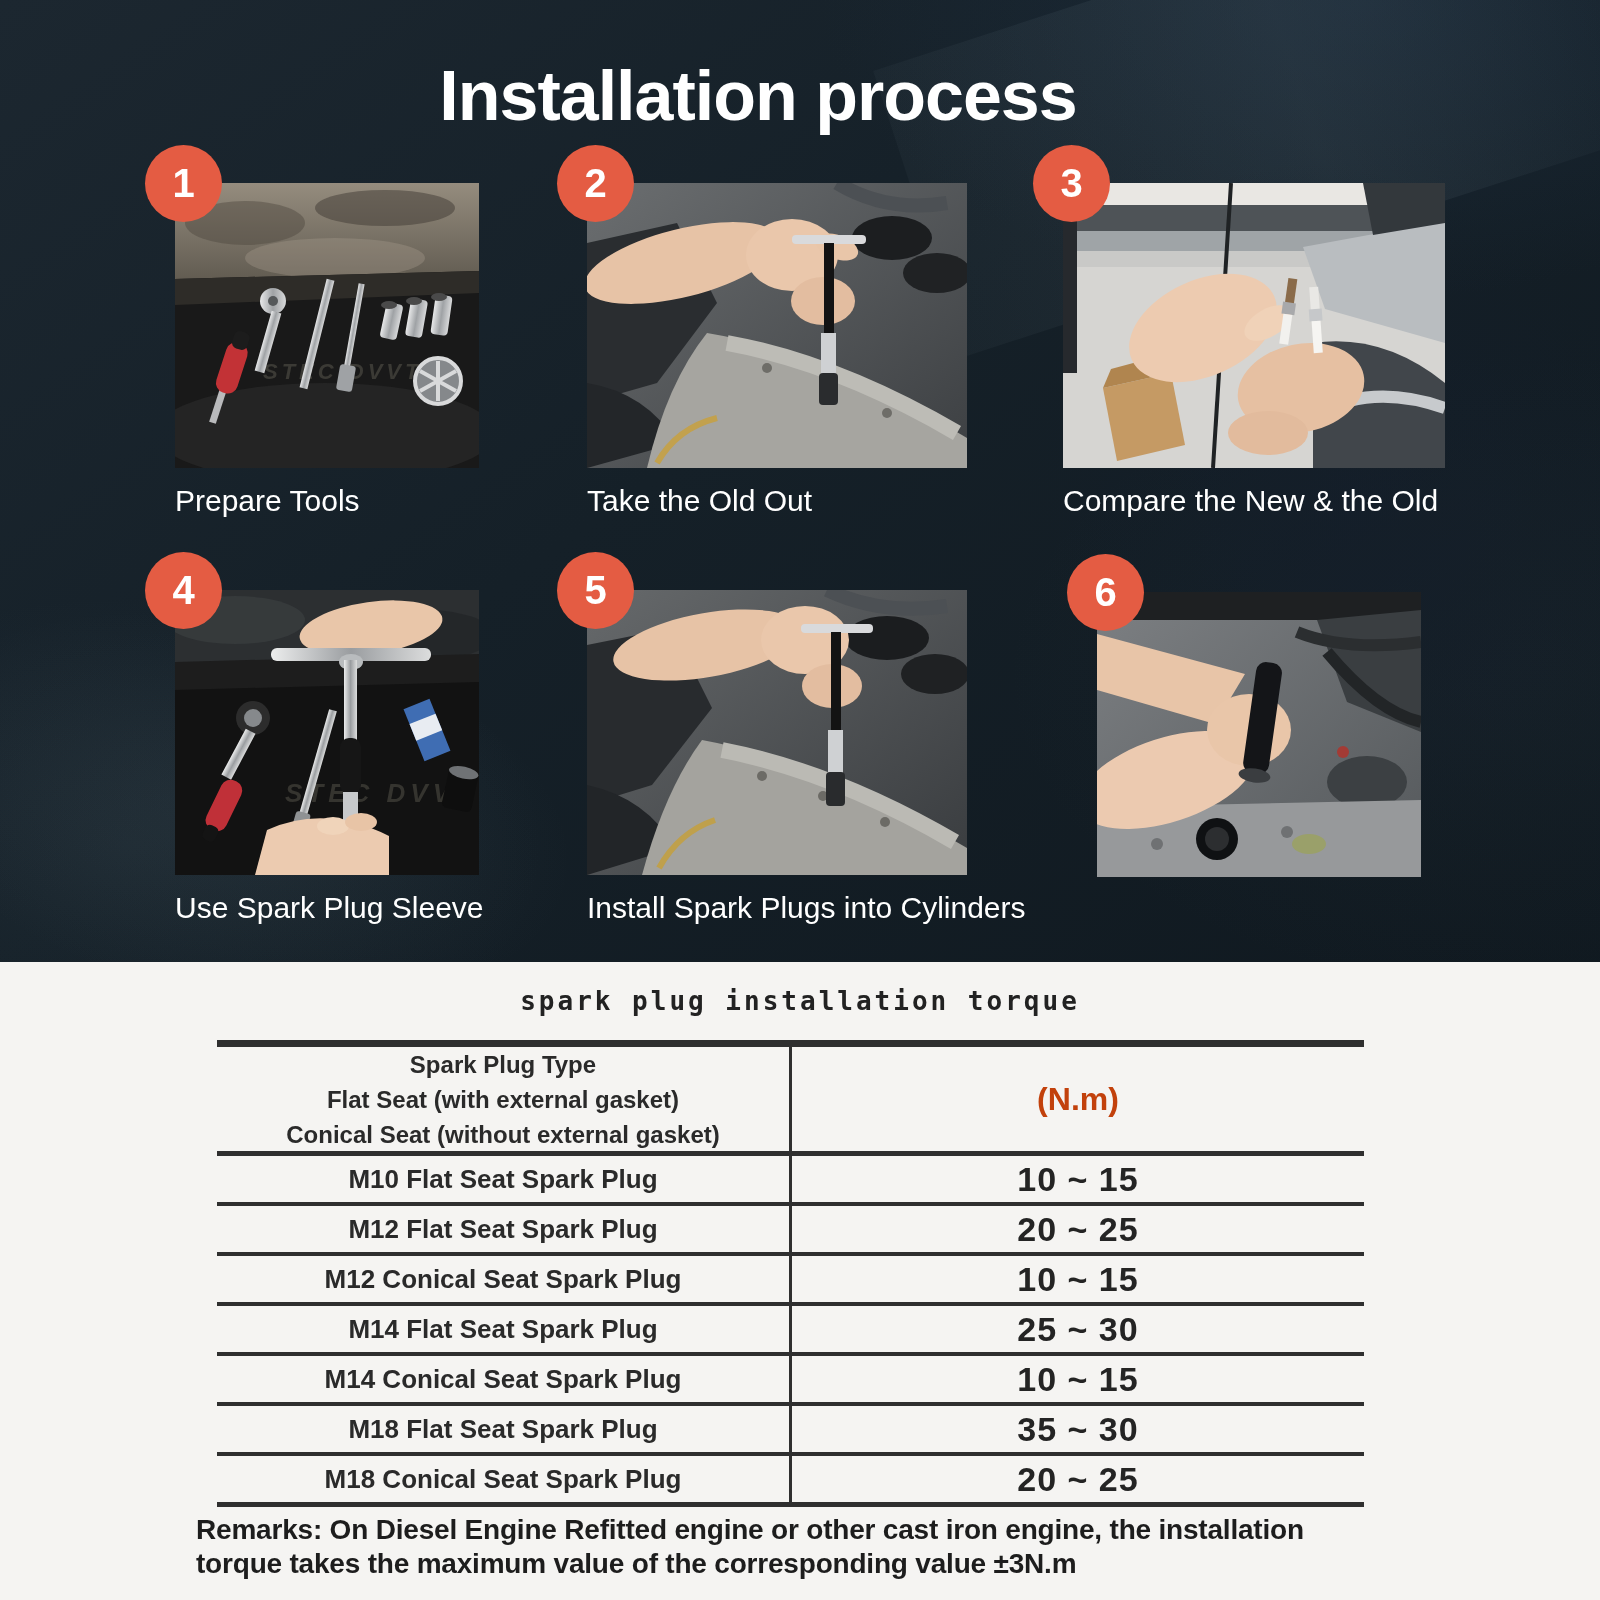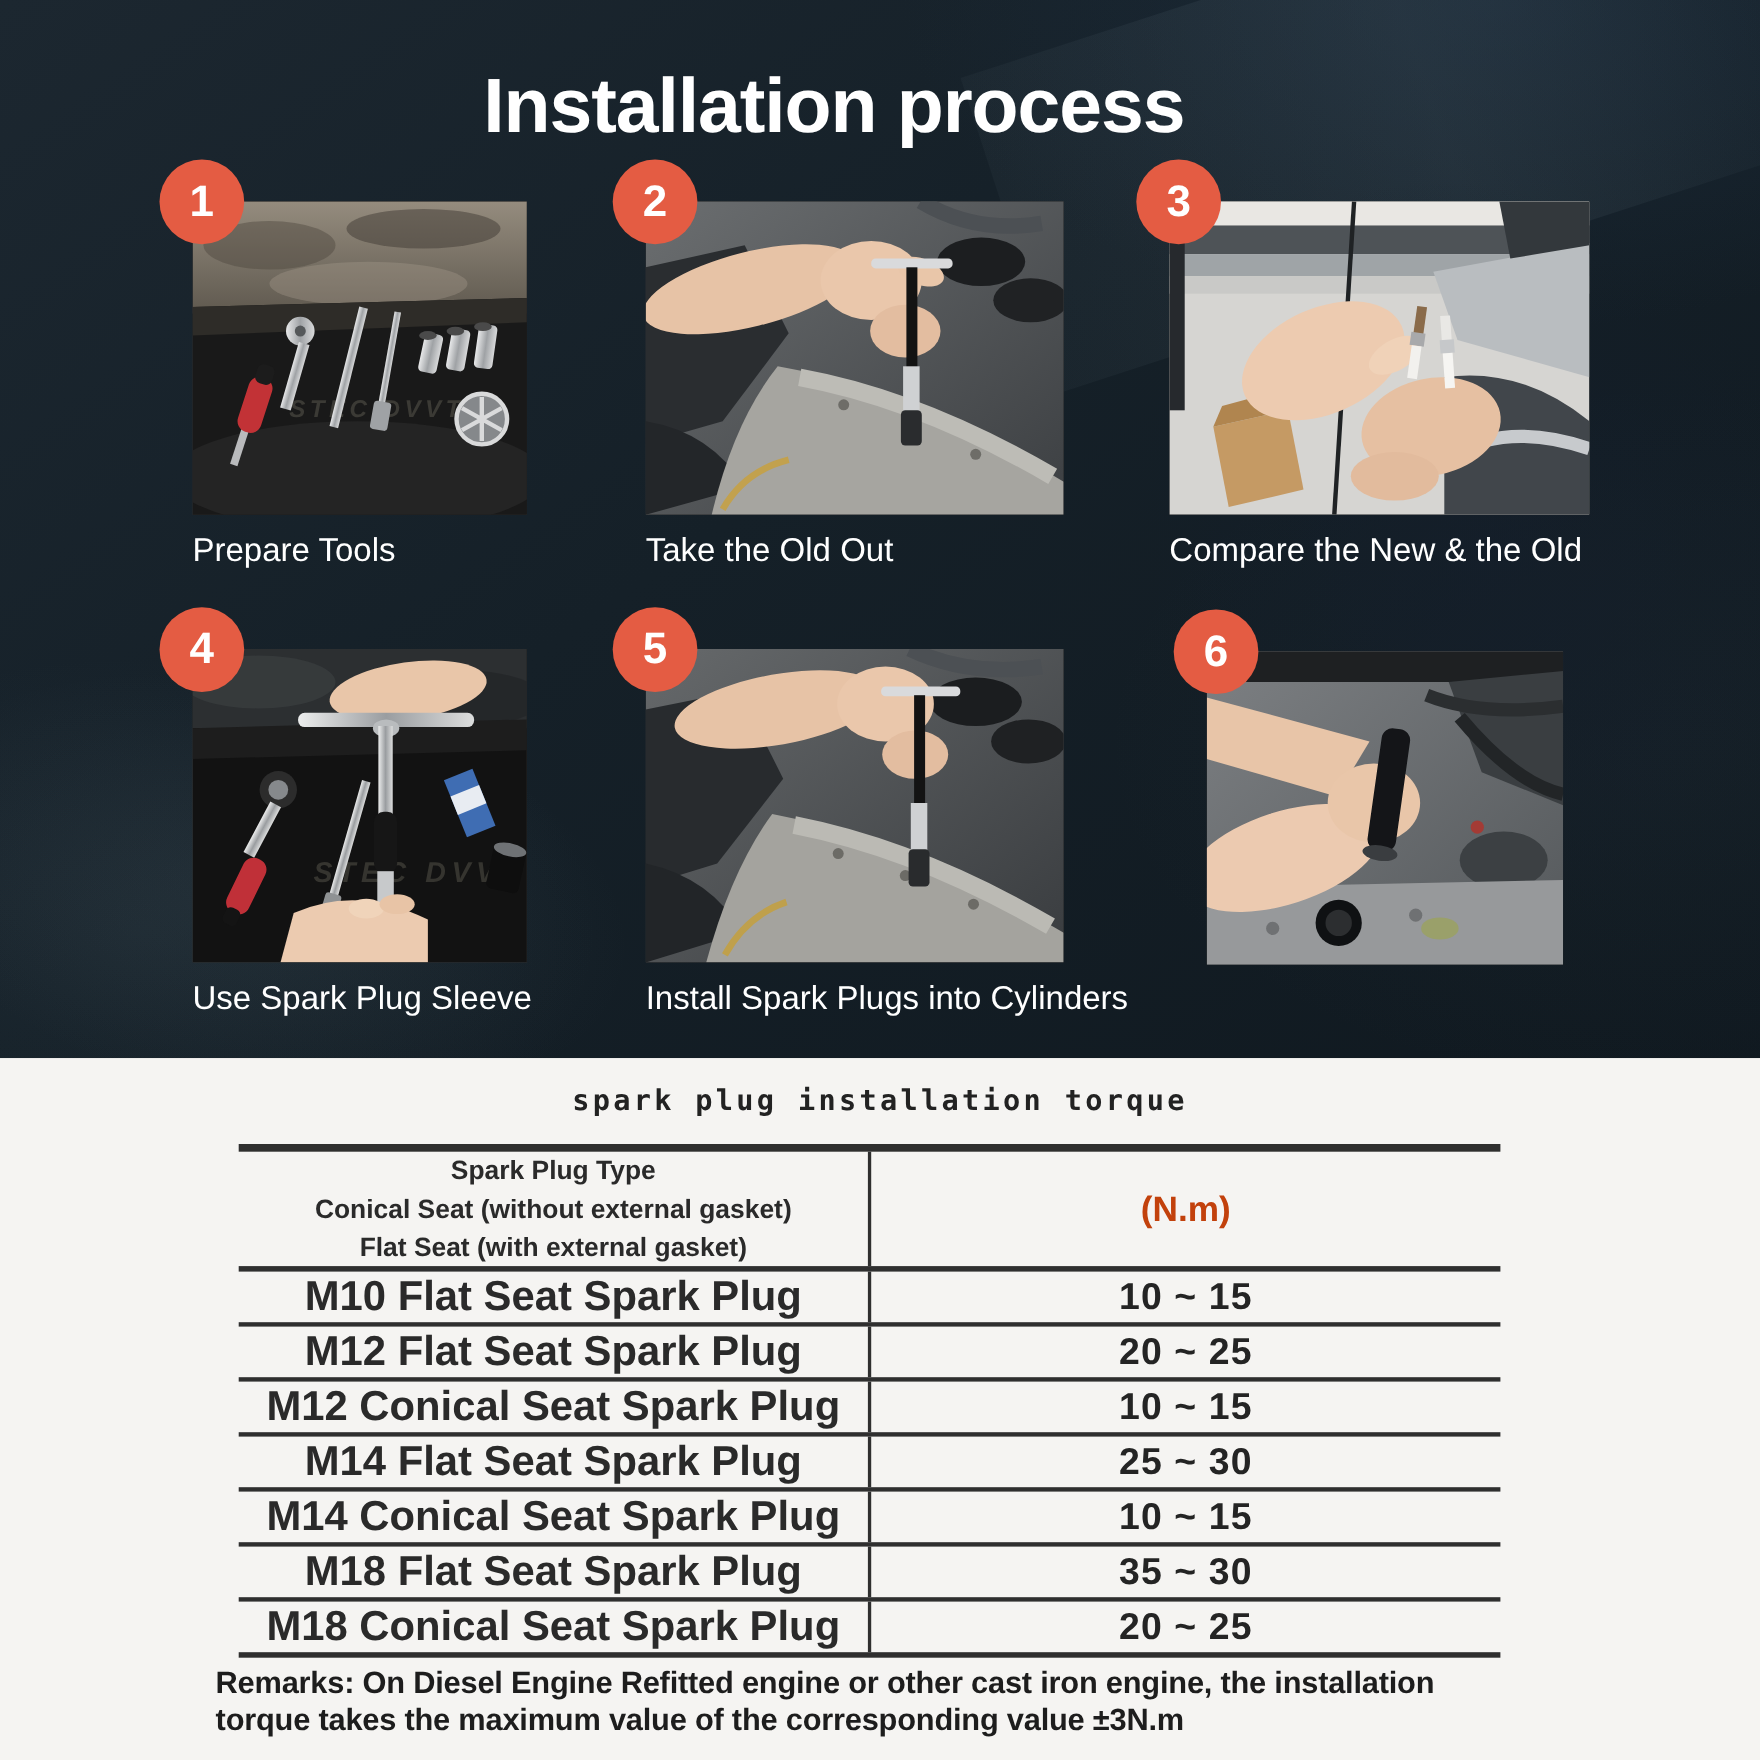--- a/index.html
+++ b/index.html
@@ -74,21 +74,21 @@
   .tr.last { border-bottom:none; }
   .tr.hdr { height:104px; border-bottom:5px solid #2f2f2f; }
   .tr.body { height:46px; }
   .td-l {
     width:575px; box-sizing:border-box; border-right:3px solid #2f2f2f;
     display:flex; flex-direction:column; justify-content:center; align-items:center; text-align:center;
   }
   .td-r { flex:1; display:flex; align-items:center; justify-content:center; }
   .hdr-line { font-size:24px; font-weight:bold; line-height:35px; color:#2a2a2a; }
   .unit { font-size:32px; font-weight:bold; color:#c2410c; }
-  .row-label { font-size:38px; font-weight:bold; color:#2a2a2a; }
+  .row-label { font-size:26px; font-weight:bold; color:#2a2a2a; }
   .row-val { font-size:34px; font-weight:bold; color:#242424; letter-spacing:1px; }
   .remarks { position:absolute; left:196px; top:551px; color:#1d1d1d; font-weight:bold; font-size:28px; line-height:34px; letter-spacing:-0.2px; }
 </style>
 </head>
 <body>
 
 <div id="canvas">
 
   <div class="dark-section">
     <div class="decor d1"></div>
@@ -336,22 +336,22 @@
   </div>
 
   <div class="light-section">
     <div class="tbl-title">spark plug installation torque</div>
 
     <div class="tbl">
 
       <div class="tr hdr">
         <div class="td-l">
           <div class="hdr-line">Spark Plug Type</div>
+          <div class="hdr-line">Flat Seat (with external gasket)</div>
           <div class="hdr-line">Conical Seat (without external gasket)</div>
-          <div class="hdr-line">Flat Seat (with external gasket)</div>
         </div>
         <div class="td-r">
           <span class="unit">(N.m)</span>
         </div>
       </div>
 
       <div class="tr body">
         <div class="td-l">
             <span class="row-label">M10 Flat Seat Spark Plug</span>
           </div>

